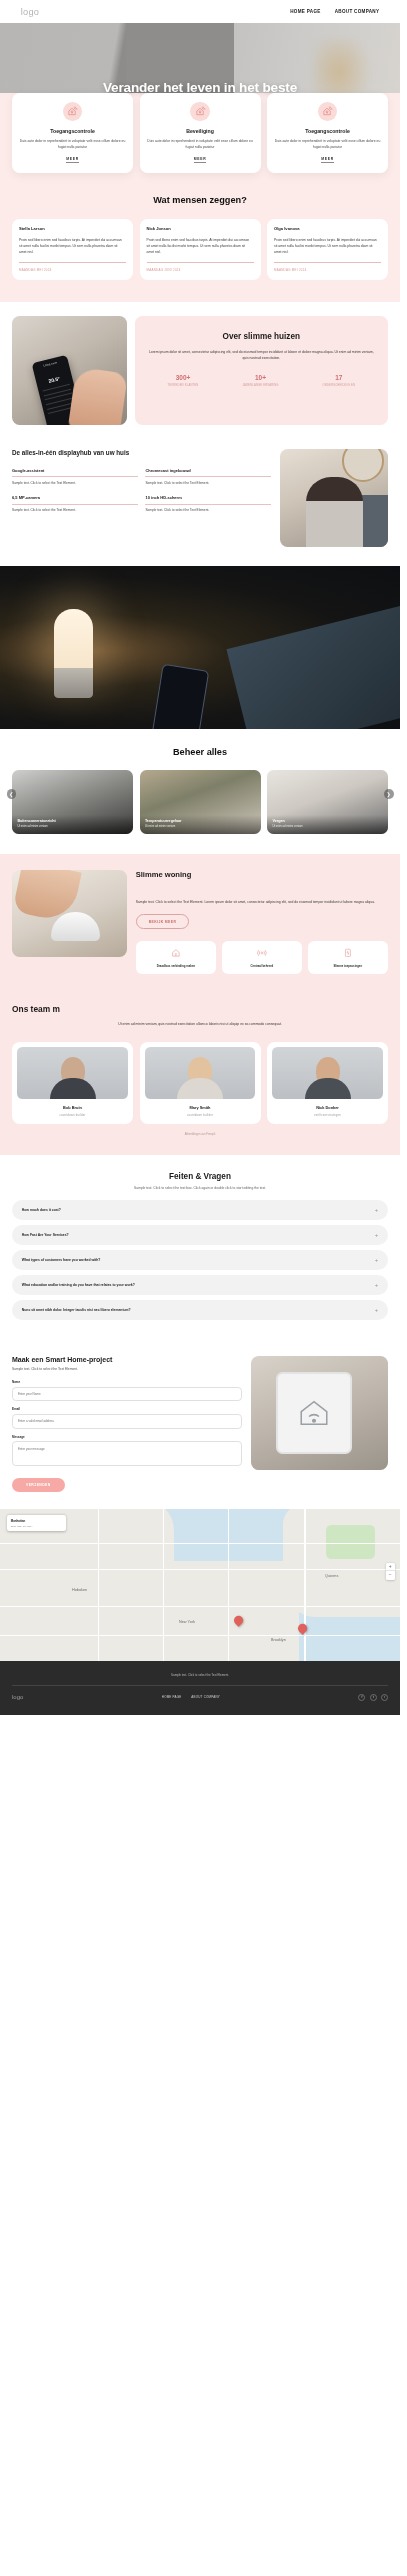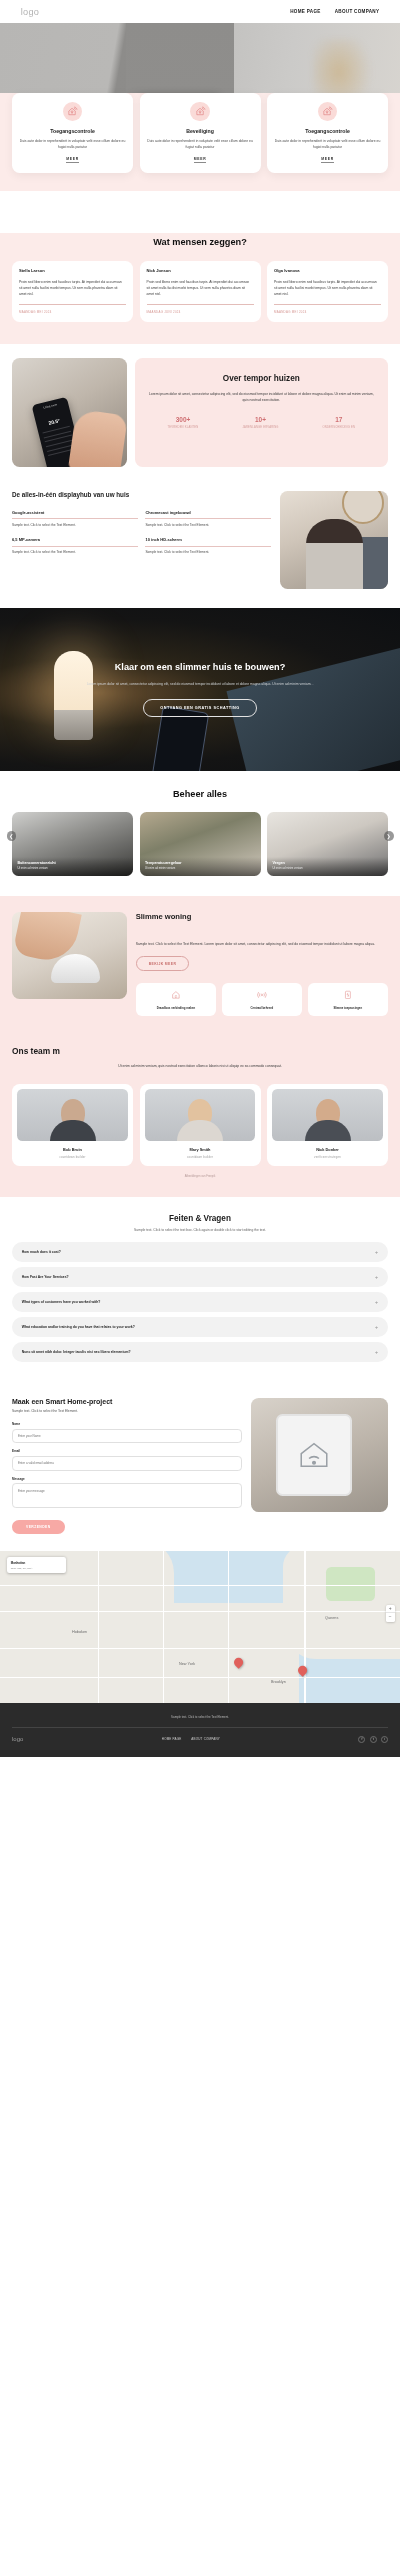--- a/index.html
+++ b/index.html
@@ -109,21 +109,21 @@
   .fcard h3 { font-size: 5.2px; font-weight: 700; margin-bottom: 4.9px; color:#1a1a1a; }
   .fcard p { font-size: 3.4px; line-height: 1.75; color: #4a4a4a; }
   .fcard-more {
     display:inline-block; margin-top: 6.5px;
     font-size: 3.4px; font-weight:600; letter-spacing:0.7px;
     color:#2b2b2b; border-bottom:0.5px solid #8a8a8a; padding-bottom:1.1px;
     text-decoration:none;
   }
 
   
-  .testimonials { background:#fcebe9; padding: 3.3px 0 22px; margin-top: 42px; }
+  .testimonials { background:#fcebe9; padding: 3.3px 0 22px; }
   .sect-title { text-align:center; font-size:9.2px; font-weight:700; color:#111; }
   .tcards { display:flex; gap:6.5px; padding: 14px 12px 0; }
   .tcard {
     flex:1; background:#fff; border-radius:7.6px; padding:7.6px 7px 7.6px;
   }
   .tcard h4 { font-size:4.1px; font-weight:700; margin-bottom:5.4px; }
   .tcard p { font-size:3.4px; line-height:1.85; color:#3d3d3d; }
   .tcard hr { border:none; border-top:0.5px solid #e3bdb9; margin:6.5px 0 4.9px; }
   .tcard .date { font-size:2.9px; letter-spacing:0.3px; color:#d79a96; text-transform:uppercase; }
 
@@ -404,20 +404,21 @@
       </div>
       <div class="hero-panel-bars">
         <i></i>
           <i></i>
           <i></i>
           <i></i>
       </div>
     </div>
     <div class="hero-finger"></div>
     <div class="hero-bottom-strip"></div>
+    <h1 class="hero-title">Verander het leven in het beste</h1>
   </div>
 
   <div class="features-wrap">
     <div class="features">
 
       <div class="fcard">
         <div class="fcard-icon">
           <svg viewBox="0 0 24 24" fill="none" stroke="#e07f7f" stroke-width="1.4">
             <path d="M4 11l7-6 7 6v8H4z"></path>
               <circle cx="11" cy="12.5" r="2"></circle>
@@ -495,21 +496,21 @@
             <i></i>
             <i></i>
             <i></i>
             <i></i>
             <i></i>
         </div>
       </div>
       <div class="hand"></div>
     </div>
     <div class="about-box">
-      <h2>Over tempor huizen</h2>
+      <h2>Over slimme huizen</h2>
       <p>Lorem ipsum dolor sit amet, consectetur adipiscing elit, sed do eiusmod tempor incididunt ut labore et dolore magna aliqua. Ut enim ad minim veniam, quis nostrud exercitation.</p>
       <div class="stats">
         <div>
           <div class="stat-num">300+</div>
           <div class="stat-lbl">TEVREDEN KLANTEN</div>
         </div>
         <div>
           <div class="stat-num">10+</div>
           <div class="stat-lbl">JARENLANGE ERVARING</div>
         </div>
@@ -552,25 +553,20 @@
       <div class="sofa"></div>
       <div class="person"></div>
     </div>
   </div>
 
   <div class="cta">
     <div class="couch"></div>
     <div class="lamp"></div>
     <div class="lampbase"></div>
     <div class="phone2"></div>
-    <div class="cta-inner">
-      <h2>Klaar om een slimmer huis te bouwen?</h2>
-      <p>Lorem ipsum dolor sit amet, consectetur adipiscing elit, sed do eiusmod tempor incididunt ut labore et dolore magna aliqua. Ut enim ad minim veniam. .</p>
-      <a class="cta-btn" href="#">ONTVANG EEN GRATIS SCHATTING</a>
-    </div>
   </div>
 
   <div class="manage">
     <h2 class="sect-title">Beheer alles</h2>
     <div class="mcards">
       <div class="arrow left">❮</div>
       <div class="arrow right">❯</div>
 
       <div class="mcard one">
         <div class="mcard-cap">

